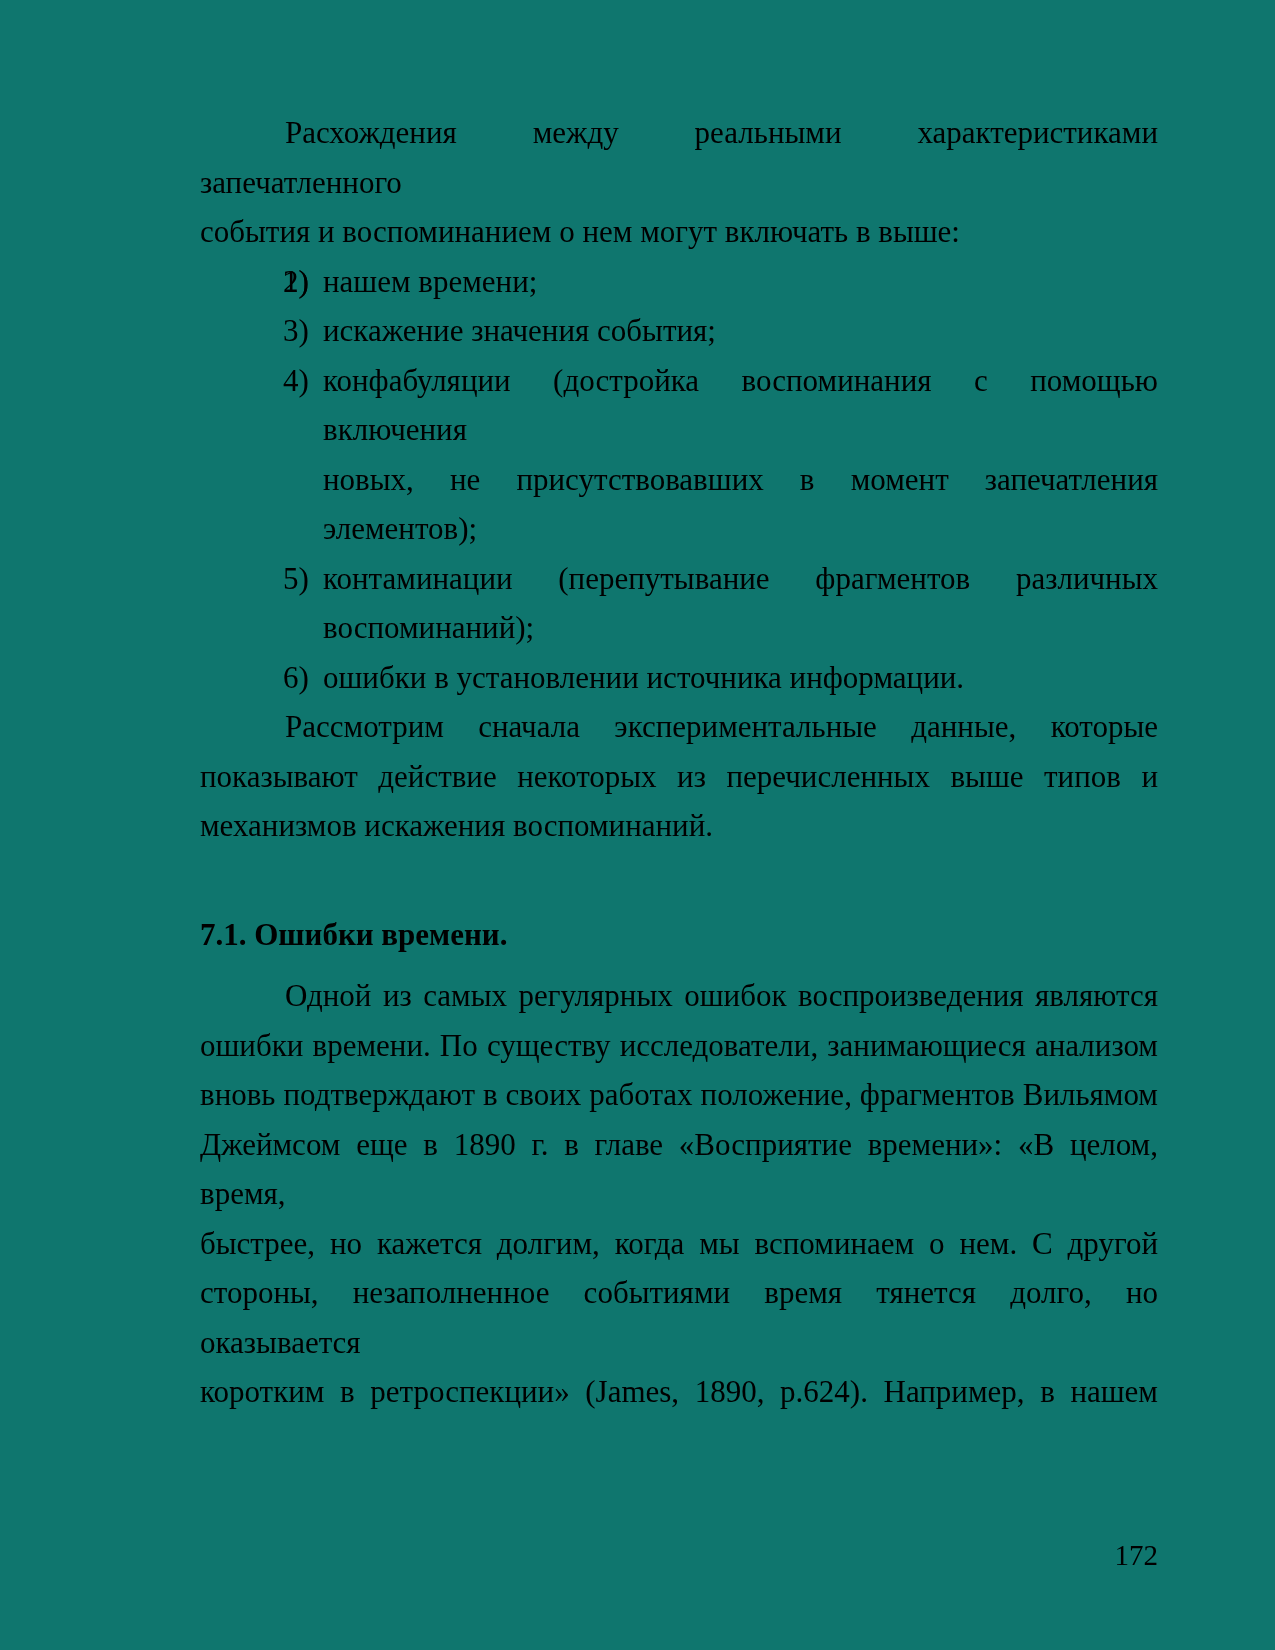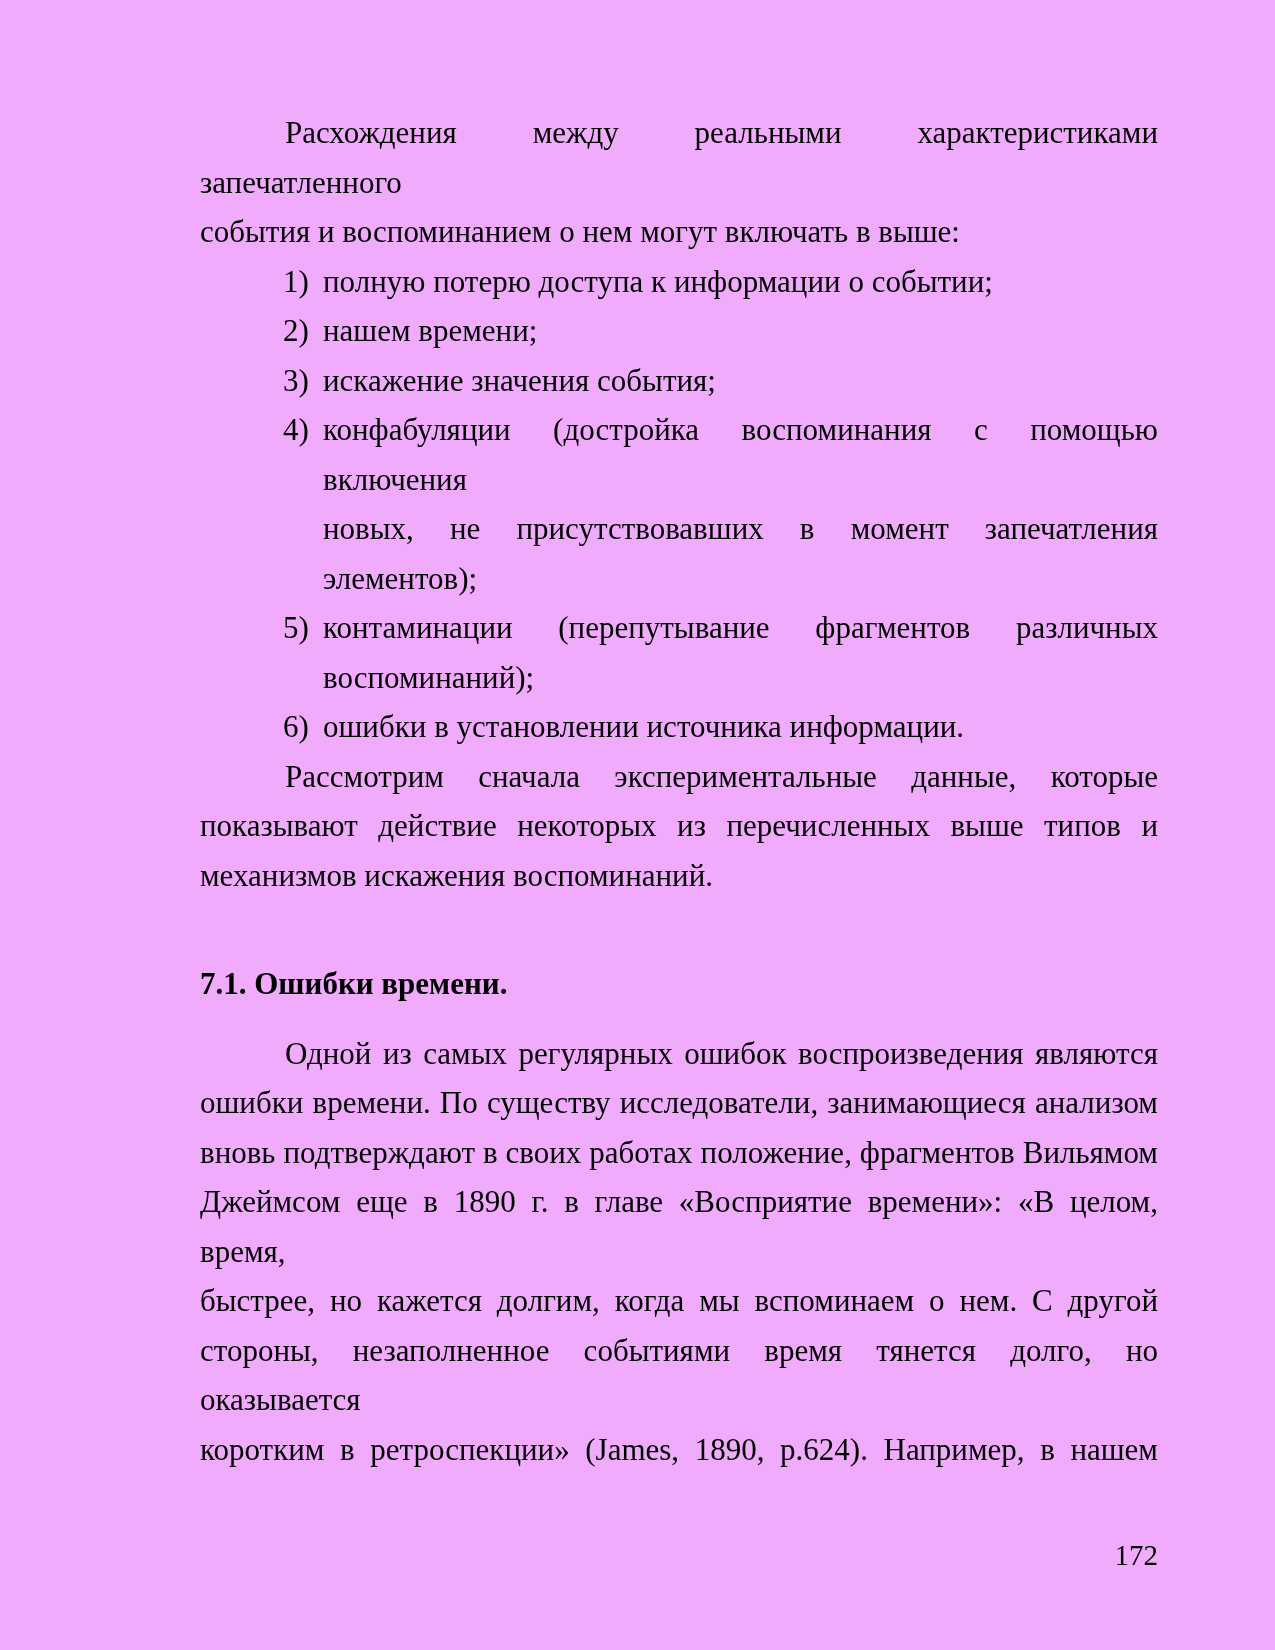--- a/index.html
+++ b/index.html
@@ -4,21 +4,21 @@
 <style>
   html, body {
     margin: 0;
     padding: 0;
     background: #ffffff;
   }
   .page {
     position: relative;
     width: 1275px;
     height: 1650px;
-    background: #f0abfc;
+    background: #0f766e;
     color: #000000;
     font-family: "Liberation Serif", "DejaVu Serif", serif;
     font-size: 31px;
     overflow: hidden;
   }
   .content {
     position: absolute;
     left: 200px;
     top: 108px;
     width: 958px;
@@ -43,21 +43,21 @@
     left: 83px;
     top: 0;
     line-height: 49.5px;
     text-indent: 0;
   }
   .heading {
     font-weight: bold;
     font-size: 31px;
     line-height: 49.5px;
     margin-top: 59px;
-    margin-bottom: 20px;
+    margin-bottom: 12px;
     text-align: left;
   }
   .page-number {
     position: absolute;
     top: 1540px;
     right: 117px;
     font-size: 29px;
     line-height: 1.1;
     text-align: center;
   }
@@ -69,23 +69,20 @@
   <div class="content">
 
     <div>
         <div class="line indent">Расхождения между реальными характеристиками запечатленного</div>
         <div class="line line-last">события и воспоминанием о нем могут включать в выше:</div>
       </div>
 
     <div>
       <div class="list-item">
         <span class="marker">1)</span>
-        <div>
-            <div class="line line-last">полную потерю доступа к информации о событии;</div>
-          </div>
       </div>
       <div class="list-item">
         <span class="marker">2)</span>
         <div>
             <div class="line line-last">нашем времени;</div>
           </div>
       </div>
       <div class="list-item">
         <span class="marker">3)</span>
         <div>

